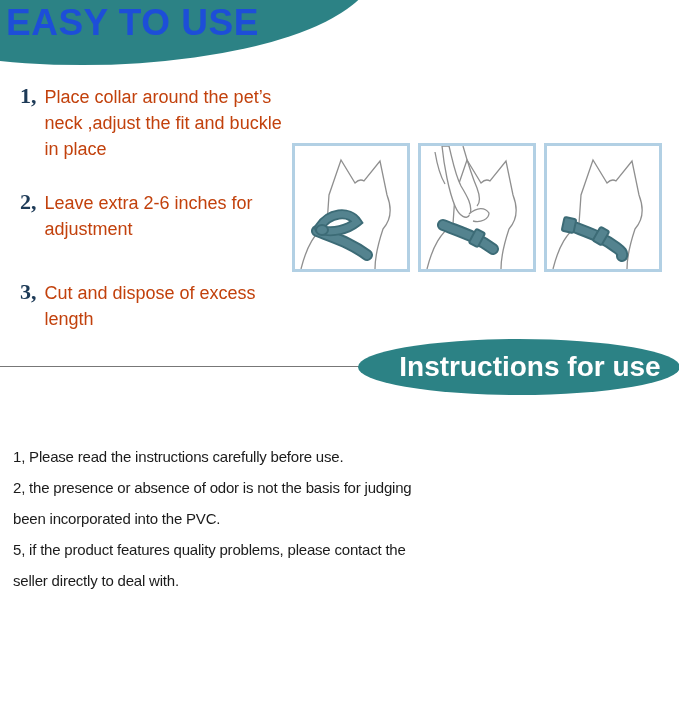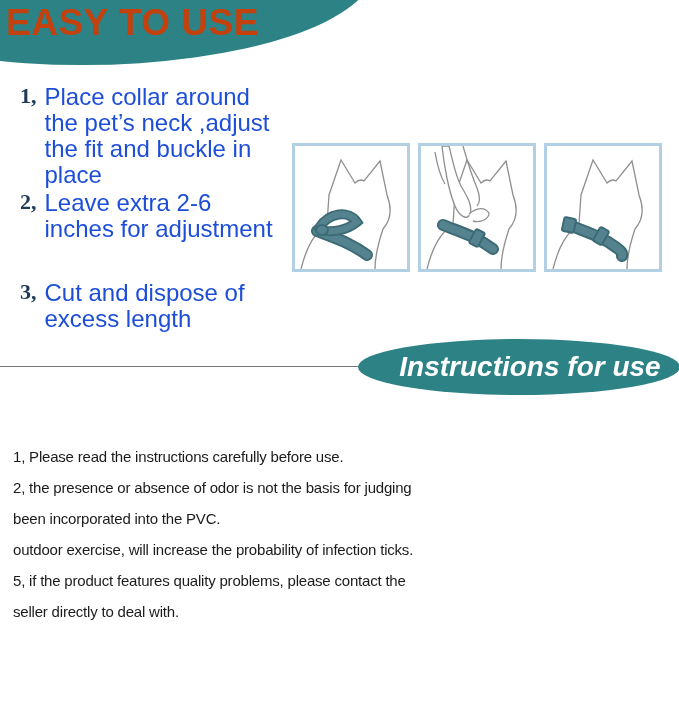--- a/index.html
+++ b/index.html
@@ -7,48 +7,48 @@
     position:relative;width:679px;height:713px;overflow:hidden;background:#fff;
     font-family:"Liberation Sans",sans-serif;
   }
   
   .top-ellipse{
     position:absolute;left:-210px;top:-130px;width:585px;height:195px;
     background:#2C8285;border-radius:50%;
   }
   .page-title{
     position:absolute;left:6px;top:2px;z-index:2;
-    color:#c2410c;font-size:37px;font-weight:bold;letter-spacing:.5px;
+    color:#1d4ed8;font-size:37px;font-weight:bold;letter-spacing:.5px;
   }
   
   .step{position:absolute;left:20px;display:flex;align-items:flex-start;}
   .step-1{top:84px;} .step-2{top:190px;} .step-3{top:280px;}
   .step .num{
     font-family:"Liberation Serif",serif;font-weight:bold;font-size:22px;
     color:#1D3A57;margin-right:8px;line-height:24px;
   }
   .step .txt{
-    font-size:24px;line-height:26px;color:#1d4ed8;width:242px;
+    font-size:18px;line-height:26px;color:#c2410c;width:242px;
   }
   
   .panels{position:absolute;left:292px;top:143px;display:flex;gap:8px;}
   .panel{
     width:118px;height:129px;background:#fff;border:3px solid #B2D0E4;
     box-sizing:border-box;display:flex;align-items:center;justify-content:center;
   }
   .panel svg{display:block;}
   
   .divider{position:absolute;left:0;top:366px;width:360px;height:1px;background:#777;}
   .section-ellipse{
     position:absolute;left:358px;top:339px;width:322px;height:56px;
     background:#2C8285;border-radius:50%;
     display:flex;align-items:center;justify-content:center;padding-left:22px;
     box-sizing:border-box;
   }
-  .section-title{color:#fff;font-size:28px;font-weight:bold;font-style:italic;}
+  .section-title{color:#fff;font-size:28px;font-weight:bold;}
   
   .notes{position:absolute;left:13px;top:441px;color:#1B1B1B;}
   .note-line{font-size:15px;line-height:31px;white-space:nowrap;letter-spacing:-.2px;}
 </style>
 </head>
 <body>
 
 <div class="stage">
 
   <div class="top-ellipse"></div>
@@ -112,18 +112,17 @@
   <div class="divider"></div>
 
   <div class="section-ellipse">
     <span class="section-title">Instructions for use</span>
   </div>
 
   <div class="notes">
     <div class="note-line">1, Please read the instructions carefully before use.</div>
     <div class="note-line">2, the presence or absence of odor is not the basis for judging</div>
     <div class="note-line">been incorporated into the PVC.</div>
-    <div class="note-line">outdoor exercise, will increase the probability of infection ticks.</div>
     <div class="note-line">5, if the product features quality problems, please contact the</div>
     <div class="note-line">seller directly to deal with.</div>
   </div>
 
 </div>
 
 </body></html>

